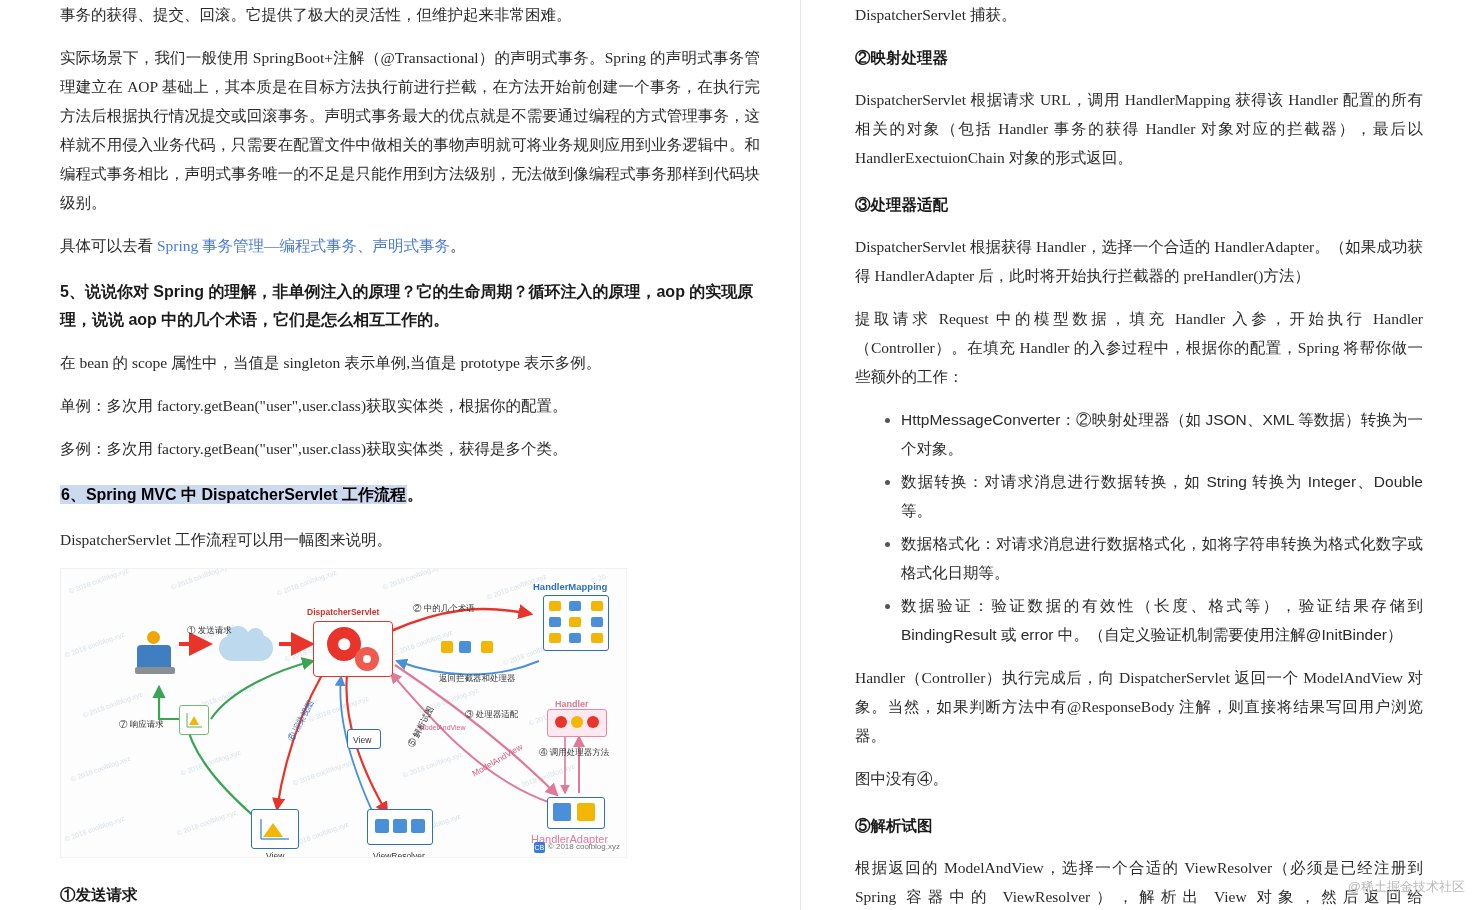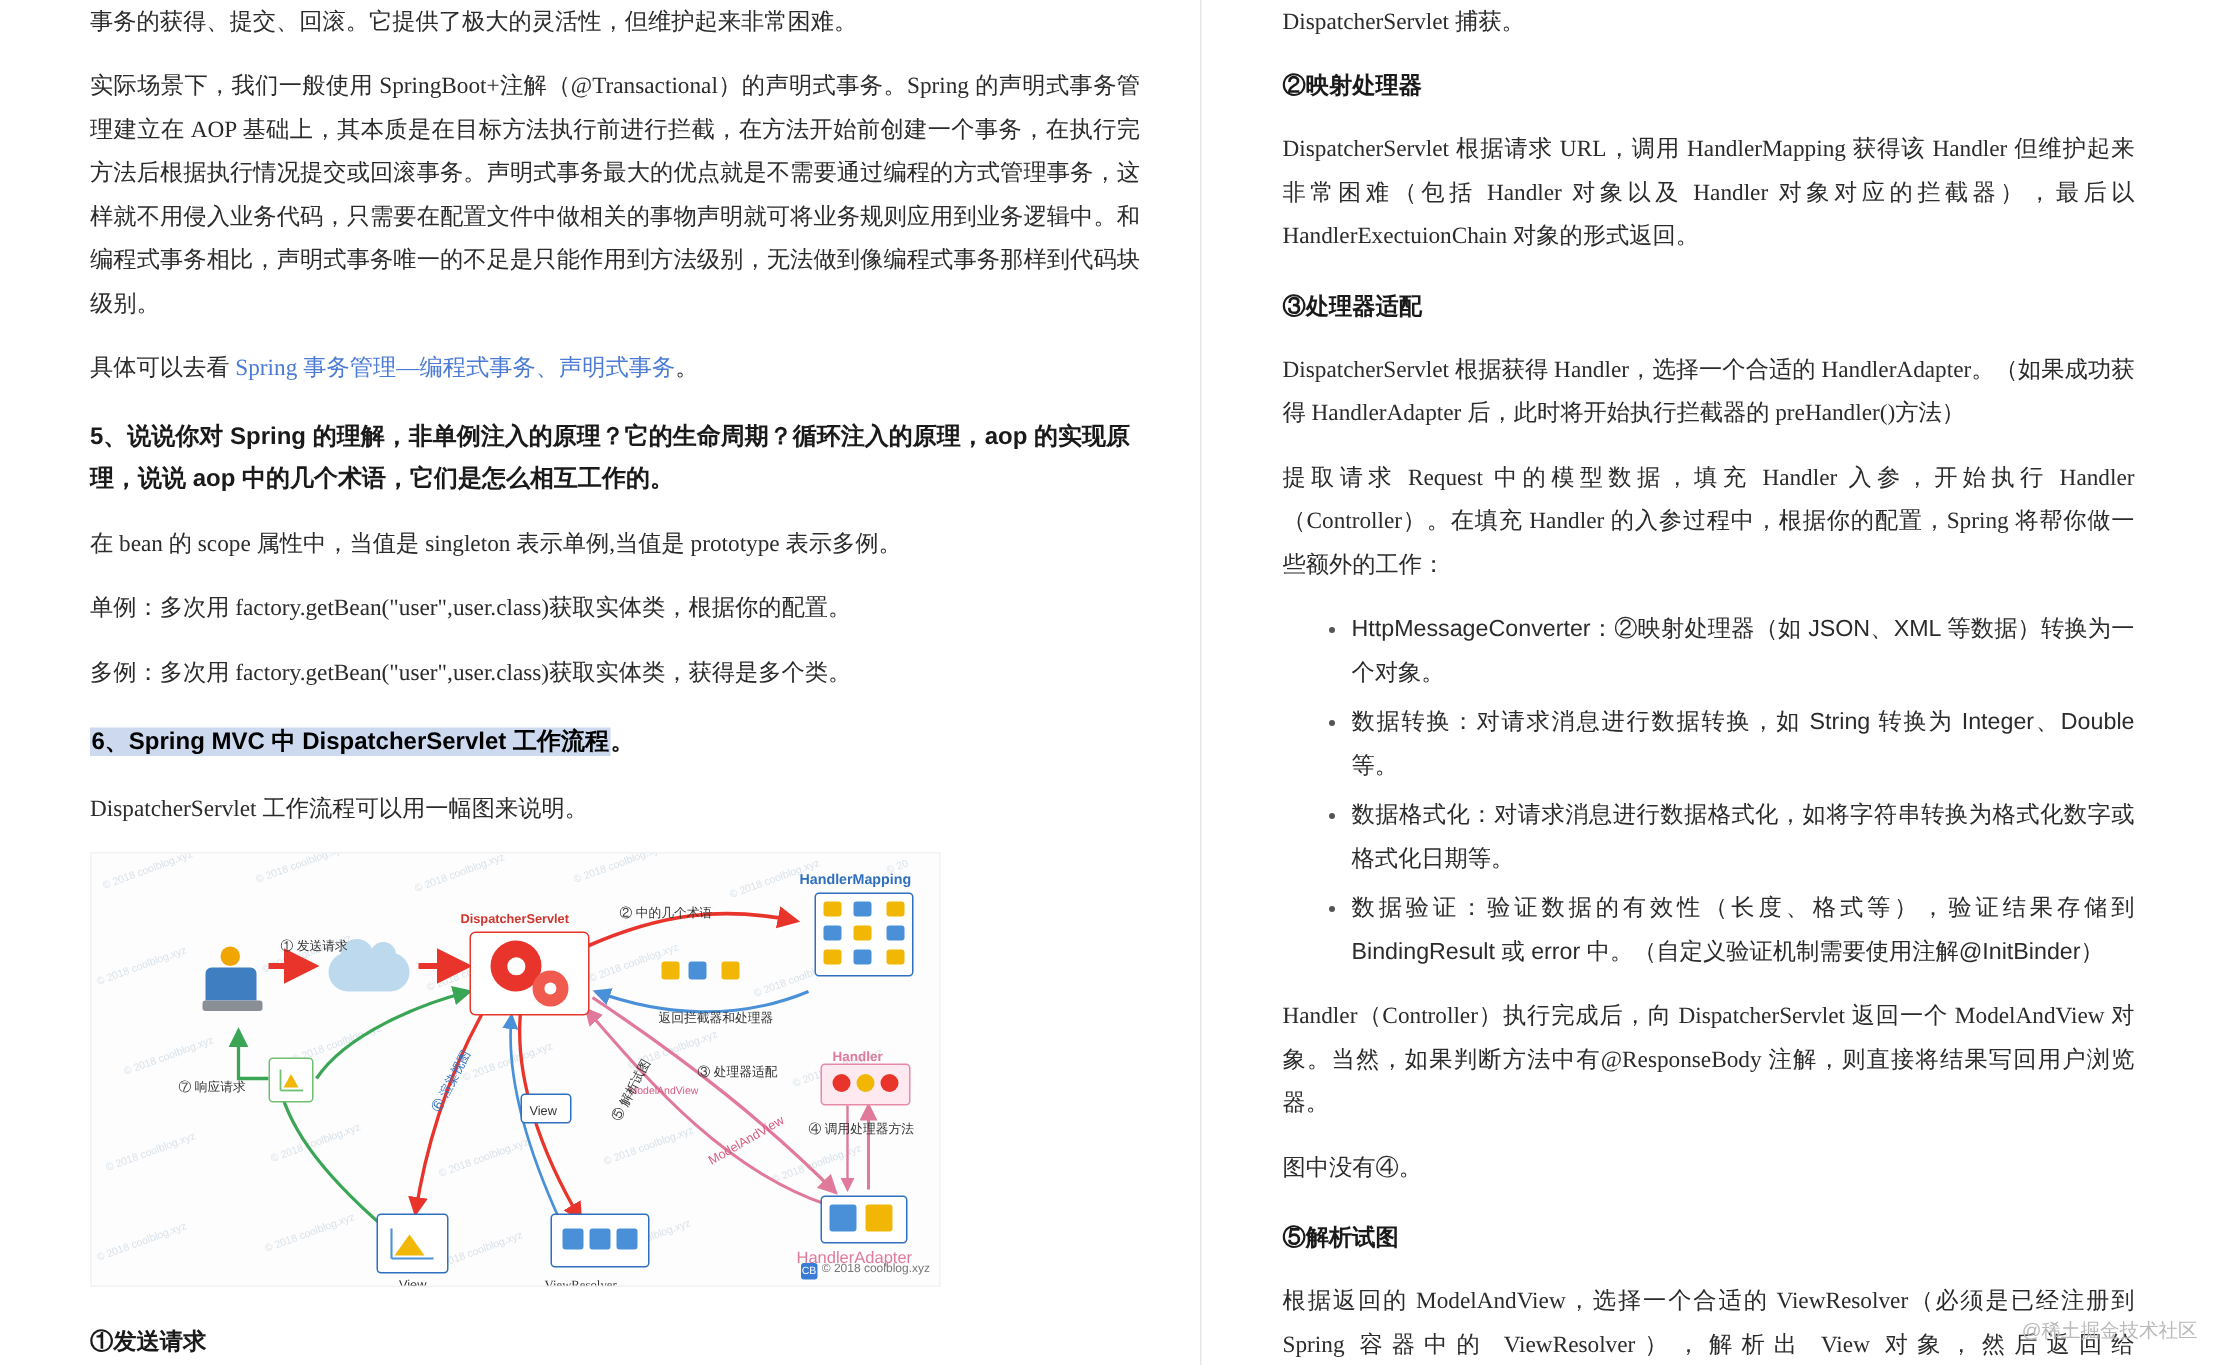--- a/index.html
+++ b/index.html
@@ -333,38 +333,38 @@
       <div class="fig-label" style="left:404px; top:140px;">③ 处理器适配</div>
       <div class="fig-label pink" style="left:494px; top:130px; font-size:9px; font-weight:bold;">Handler</div>
       <div class="fig-label" style="left:478px; top:178px;">④ 调用处理器方法</div>
       <div class="fig-label" style="left:408px; top:186px; color:#d75c82; transform:rotate(-30deg);">ModelAndView</div>
       <div class="fig-label" style="left:358px; top:155px; font-size:7px; color:#d75c82;">ModelAndView</div>
       <div class="fig-label" style="left:338px; top:152px; transform:rotate(-62deg);">⑤ 解析试图</div>
       <div class="fig-label" style="left:218px; top:146px; transform:rotate(-62deg); color:#2f6fbf;">⑥ 渲染视图</div>
       <div class="fig-label" style="left:58px; top:150px;">⑦ 响应请求</div>
       <div class="fig-label" style="left:292px; top:166px;">View</div>
       <div class="fig-label" style="left:205px; top:282px;">View</div>
-      <div class="fig-label" style="left:302px; top:282px;font-family:Liberation Serif, serif;">ViewResolver</div>
+      <div class="fig-label" style="left:312px; top:282px;">ViewResolver</div>
       <div class="fig-label pink" style="left:470px; top:264px; font-size:11px; font-weight:normal;">HandlerAdapter</div>
 
       <div class="fig-credit">
         <span class="cb">CB</span><span>© 2018 coolblog.xyz</span>
       </div>
     </div>
 
     <p style="font-weight:bold; color:#1a1a1a;">①发送请求</p>
   </div>
 
   <div class="divider"></div>
 
   <div class="col col-right">
     <p class="first-line">DispatcherServlet 捕获。</p>
 
     <h4 style="margin-top:16px;">②映射处理器</h4>
-    <p>DispatcherServlet 根据请求 URL，调用 HandlerMapping 获得该 Handler 但维护起来非常困难（包括 Handler 对象以及 Handler 对象对应的拦截器），最后以 HandlerExectuionChain 对象的形式返回。</p>
+    <p>DispatcherServlet 根据请求 URL，调用 HandlerMapping 获得该 Handler 配置的所有相关的对象（包括 Handler 事务的获得 Handler 对象对应的拦截器），最后以 HandlerExectuionChain 对象的形式返回。</p>
 
     <h4>③处理器适配</h4>
     <p>DispatcherServlet 根据获得 Handler，选择一个合适的 HandlerAdapter。（如果成功获得 HandlerAdapter 后，此时将开始执行拦截器的 preHandler()方法）</p>
     <p>提取请求 Request 中的模型数据，填充 Handler 入参，开始执行 Handler（Controller）。在填充 Handler 的入参过程中，根据你的配置，Spring 将帮你做一些额外的工作：</p>
 
     <ul>
       <li>HttpMessageConverter：②映射处理器（如 JSON、XML 等数据）转换为一个对象。</li>
       <li>数据转换：对请求消息进行数据转换，如 String 转换为 Integer、Double 等。</li>
       <li>数据格式化：对请求消息进行数据格式化，如将字符串转换为格式化数字或格式化日期等。</li>
       <li>数据验证：验证数据的有效性（长度、格式等），验证结果存储到 BindingResult 或 error 中。（自定义验证机制需要使用注解@InitBinder）</li>

